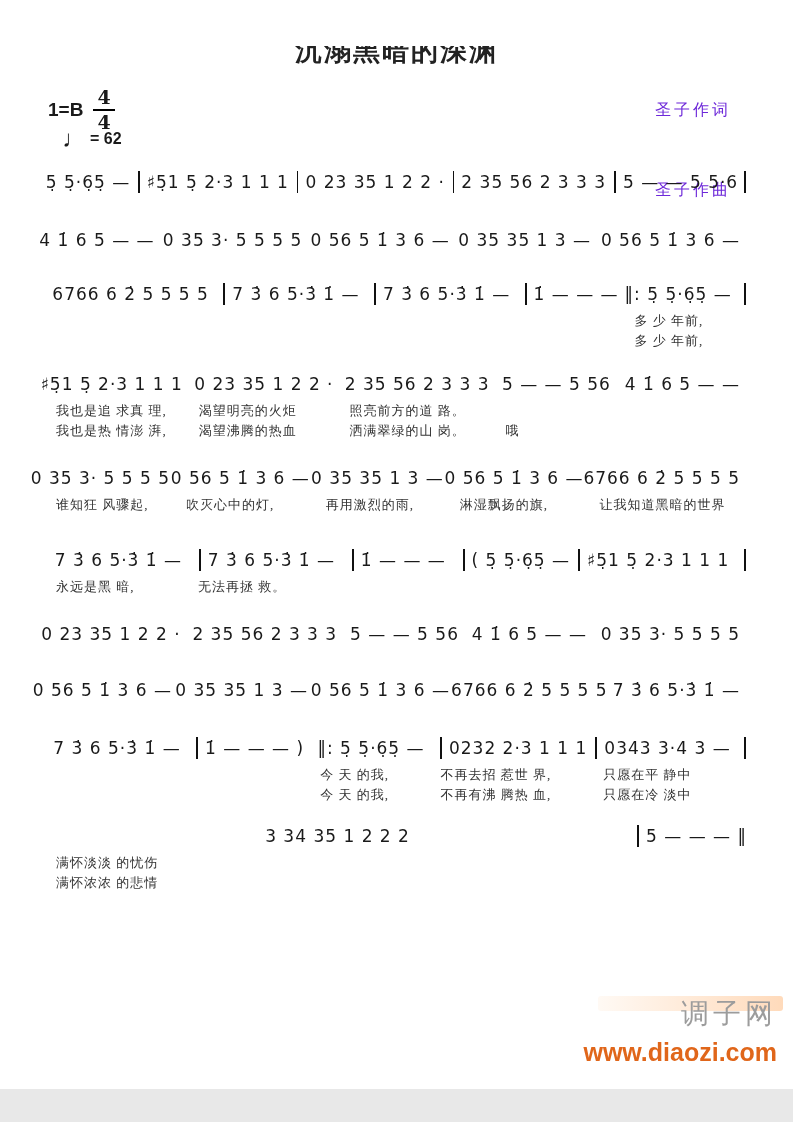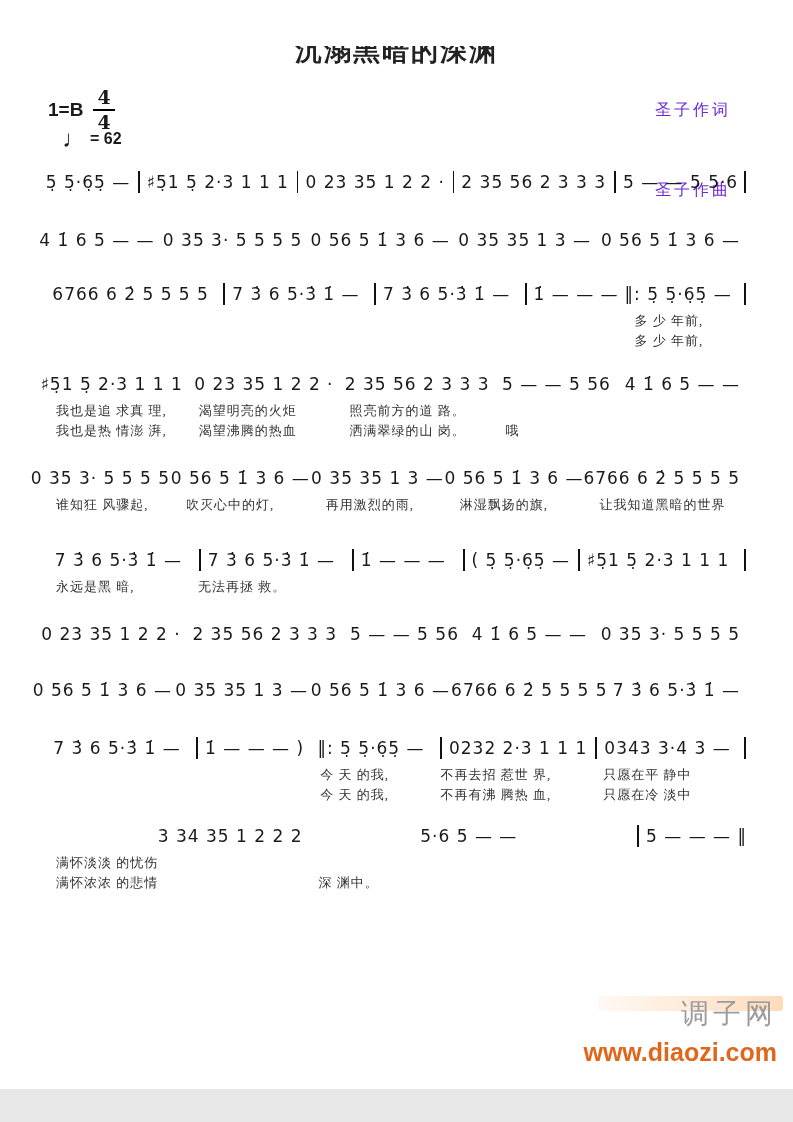--- a/index.html
+++ b/index.html
@@ -424,27 +424,20 @@
       <div class="line">
         <div class="measure">
           <div class="notation">
             <span class="ntext">3 34 35 1 2 2 2</span>
           </div>
           <div class="lyric">满怀淡淡 的忧伤</div>
           <div class="lyric second">满怀浓浓 的悲情</div>
         </div>
         <div class="measure">
           <div class="notation">
-            <span class="ntext">5·6 5 — —</span>
-          </div>
-          <div class="lyric">&nbsp;</div>
-          <div class="lyric second">深 渊中。</div>
-        </div>
-        <div class="measure">
-          <div class="notation">
             <span class="bar"></span>
             <span class="ntext">5 — — — ‖</span>
           </div>
           <div class="lyric">&nbsp;</div>
           <div class="lyric second">&nbsp;</div>
         </div>
       </div>
     </div>
 
   <div class="wm-faint"></div>

